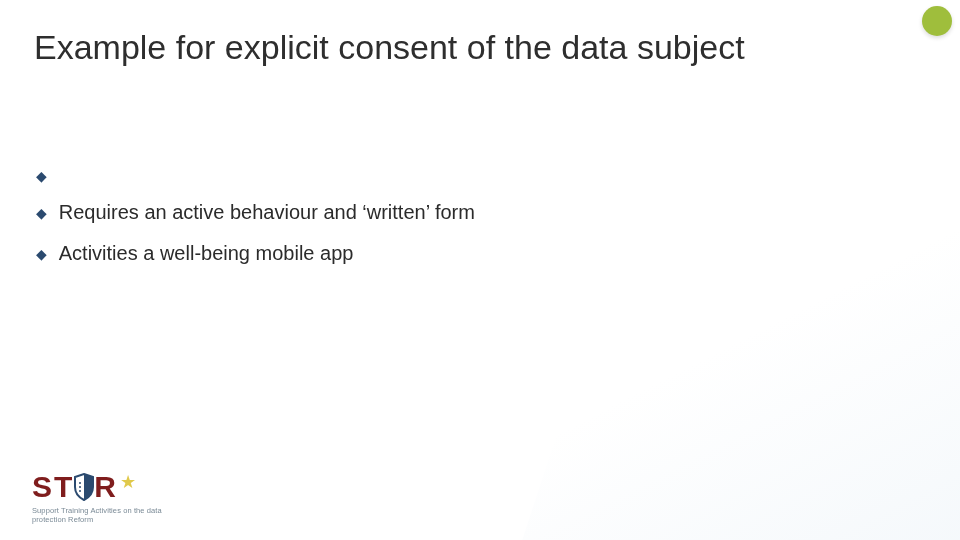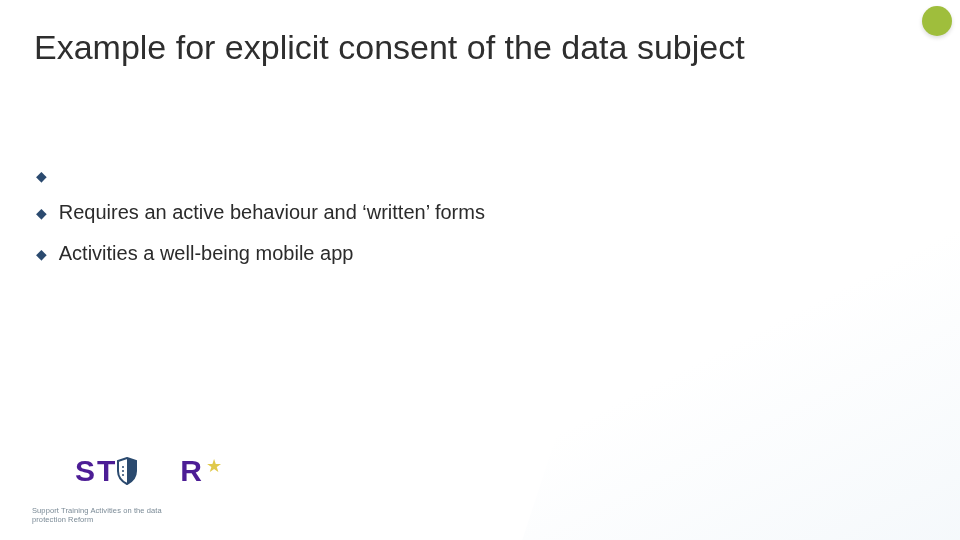--- a/index.html
+++ b/index.html
@@ -76,62 +76,61 @@
     width: 156px;
   }
   .logo-row {
     display: flex;
     align-items: center;
   }
   .logo-text {
     font-size: 30px;
     letter-spacing: 2px;
     font-weight: 700;
-    color: #4c1d95;
+    color: #7f1d1d;
     font-family: Arial, sans-serif;
-    margin-left: 43px;
   }
   .logo-shield {
     display: inline-block;
     width: 22px;
     height: 28px;
     margin: 0 -1px;
     vertical-align: -4px;
   }
   .logo-star {
     font-size: 18px;
     color: #e0c94b;
     margin-left: 2px;
     margin-top: -10px;
   }
   .logo-tagline {
     font-size: 7.5px;
     color: #7a8a96;
     letter-spacing: 0.1px;
-    margin-top: 18px;
+    margin-top: 2px;
   }
 </style>
 </head>
 <body>
 
 <div class="slide">
 
   <div class="bg-wedge"></div>
 
   <div class="corner-badge"></div>
 
   <div class="title">Example for explicit consent of the data subject</div>
 
   <div class="bullets">
     <div class="bullet">
       <span class="marker">◆</span>
     </div>
     <div class="bullet">
       <span class="marker">◆</span>
-      <span>Requires an active behaviour and ‘written’ forms</span>
+      <span>Requires an active behaviour and ‘written’ form</span>
     </div>
     <div class="bullet">
       <span class="marker">◆</span>
       <span>Activities a well-being mobile app</span>
     </div>
   </div>
 
   <div class="logo">
     <div class="logo-row">
       <span class="logo-text">ST</span>

